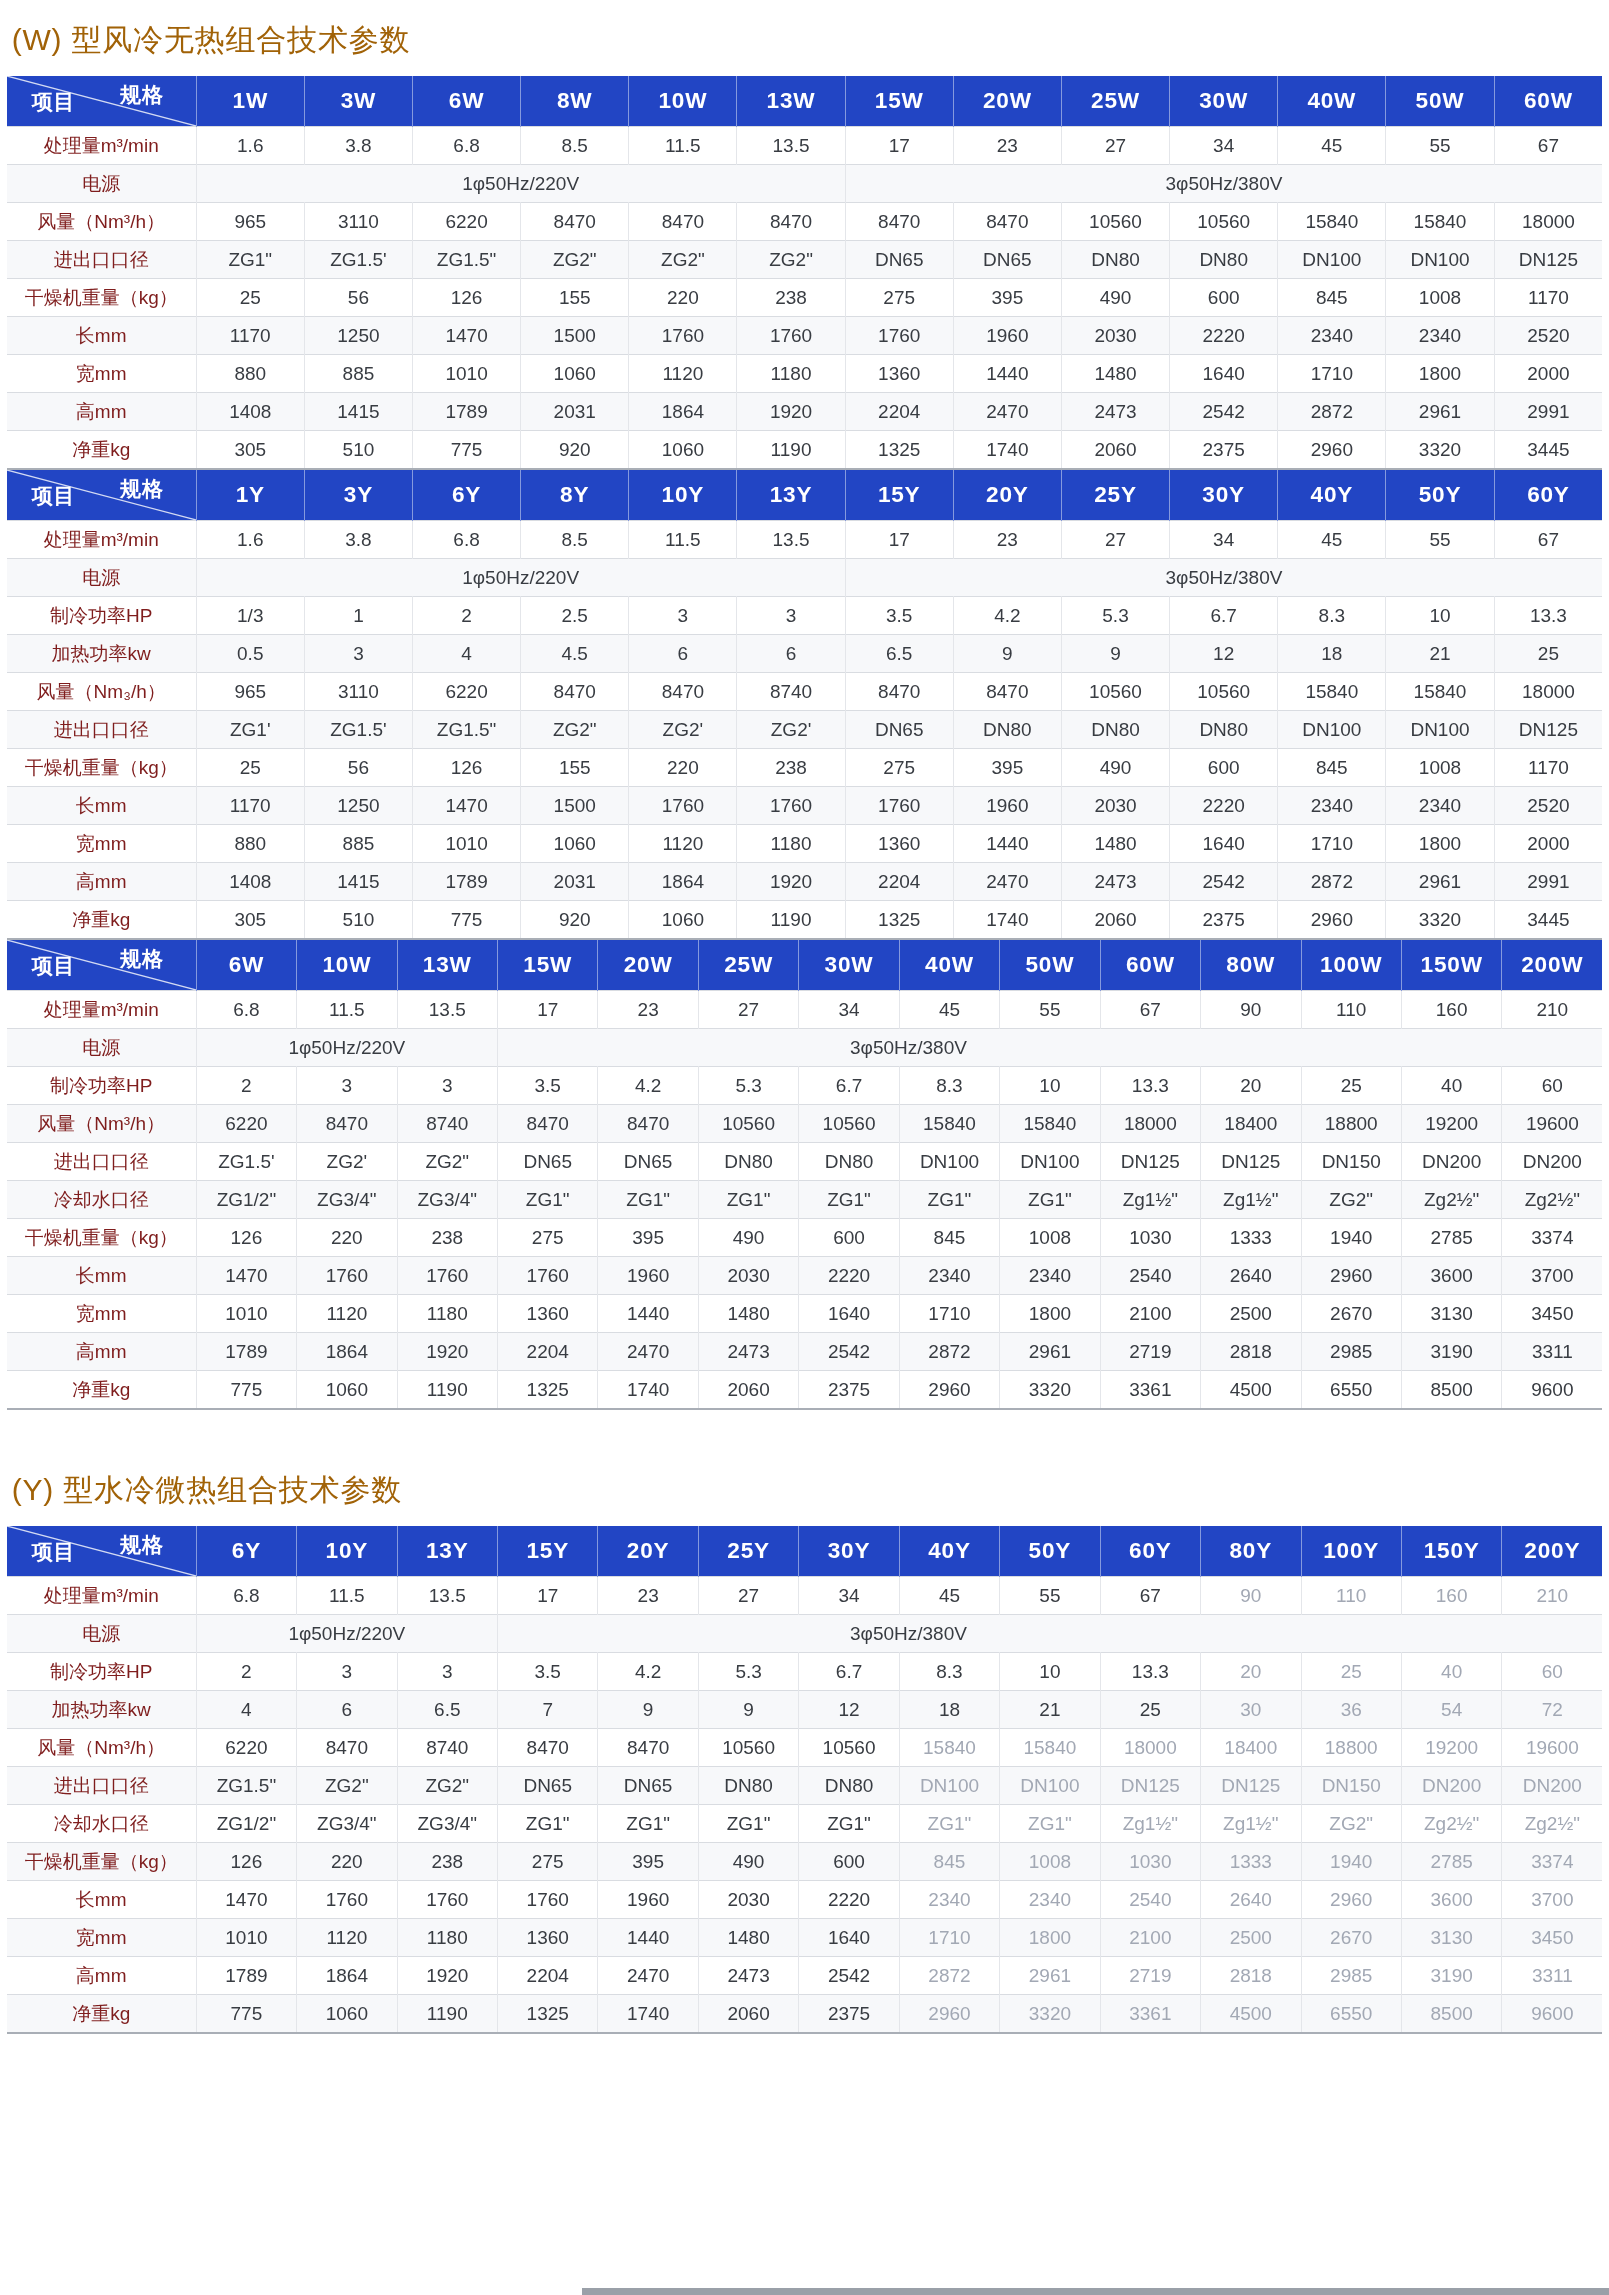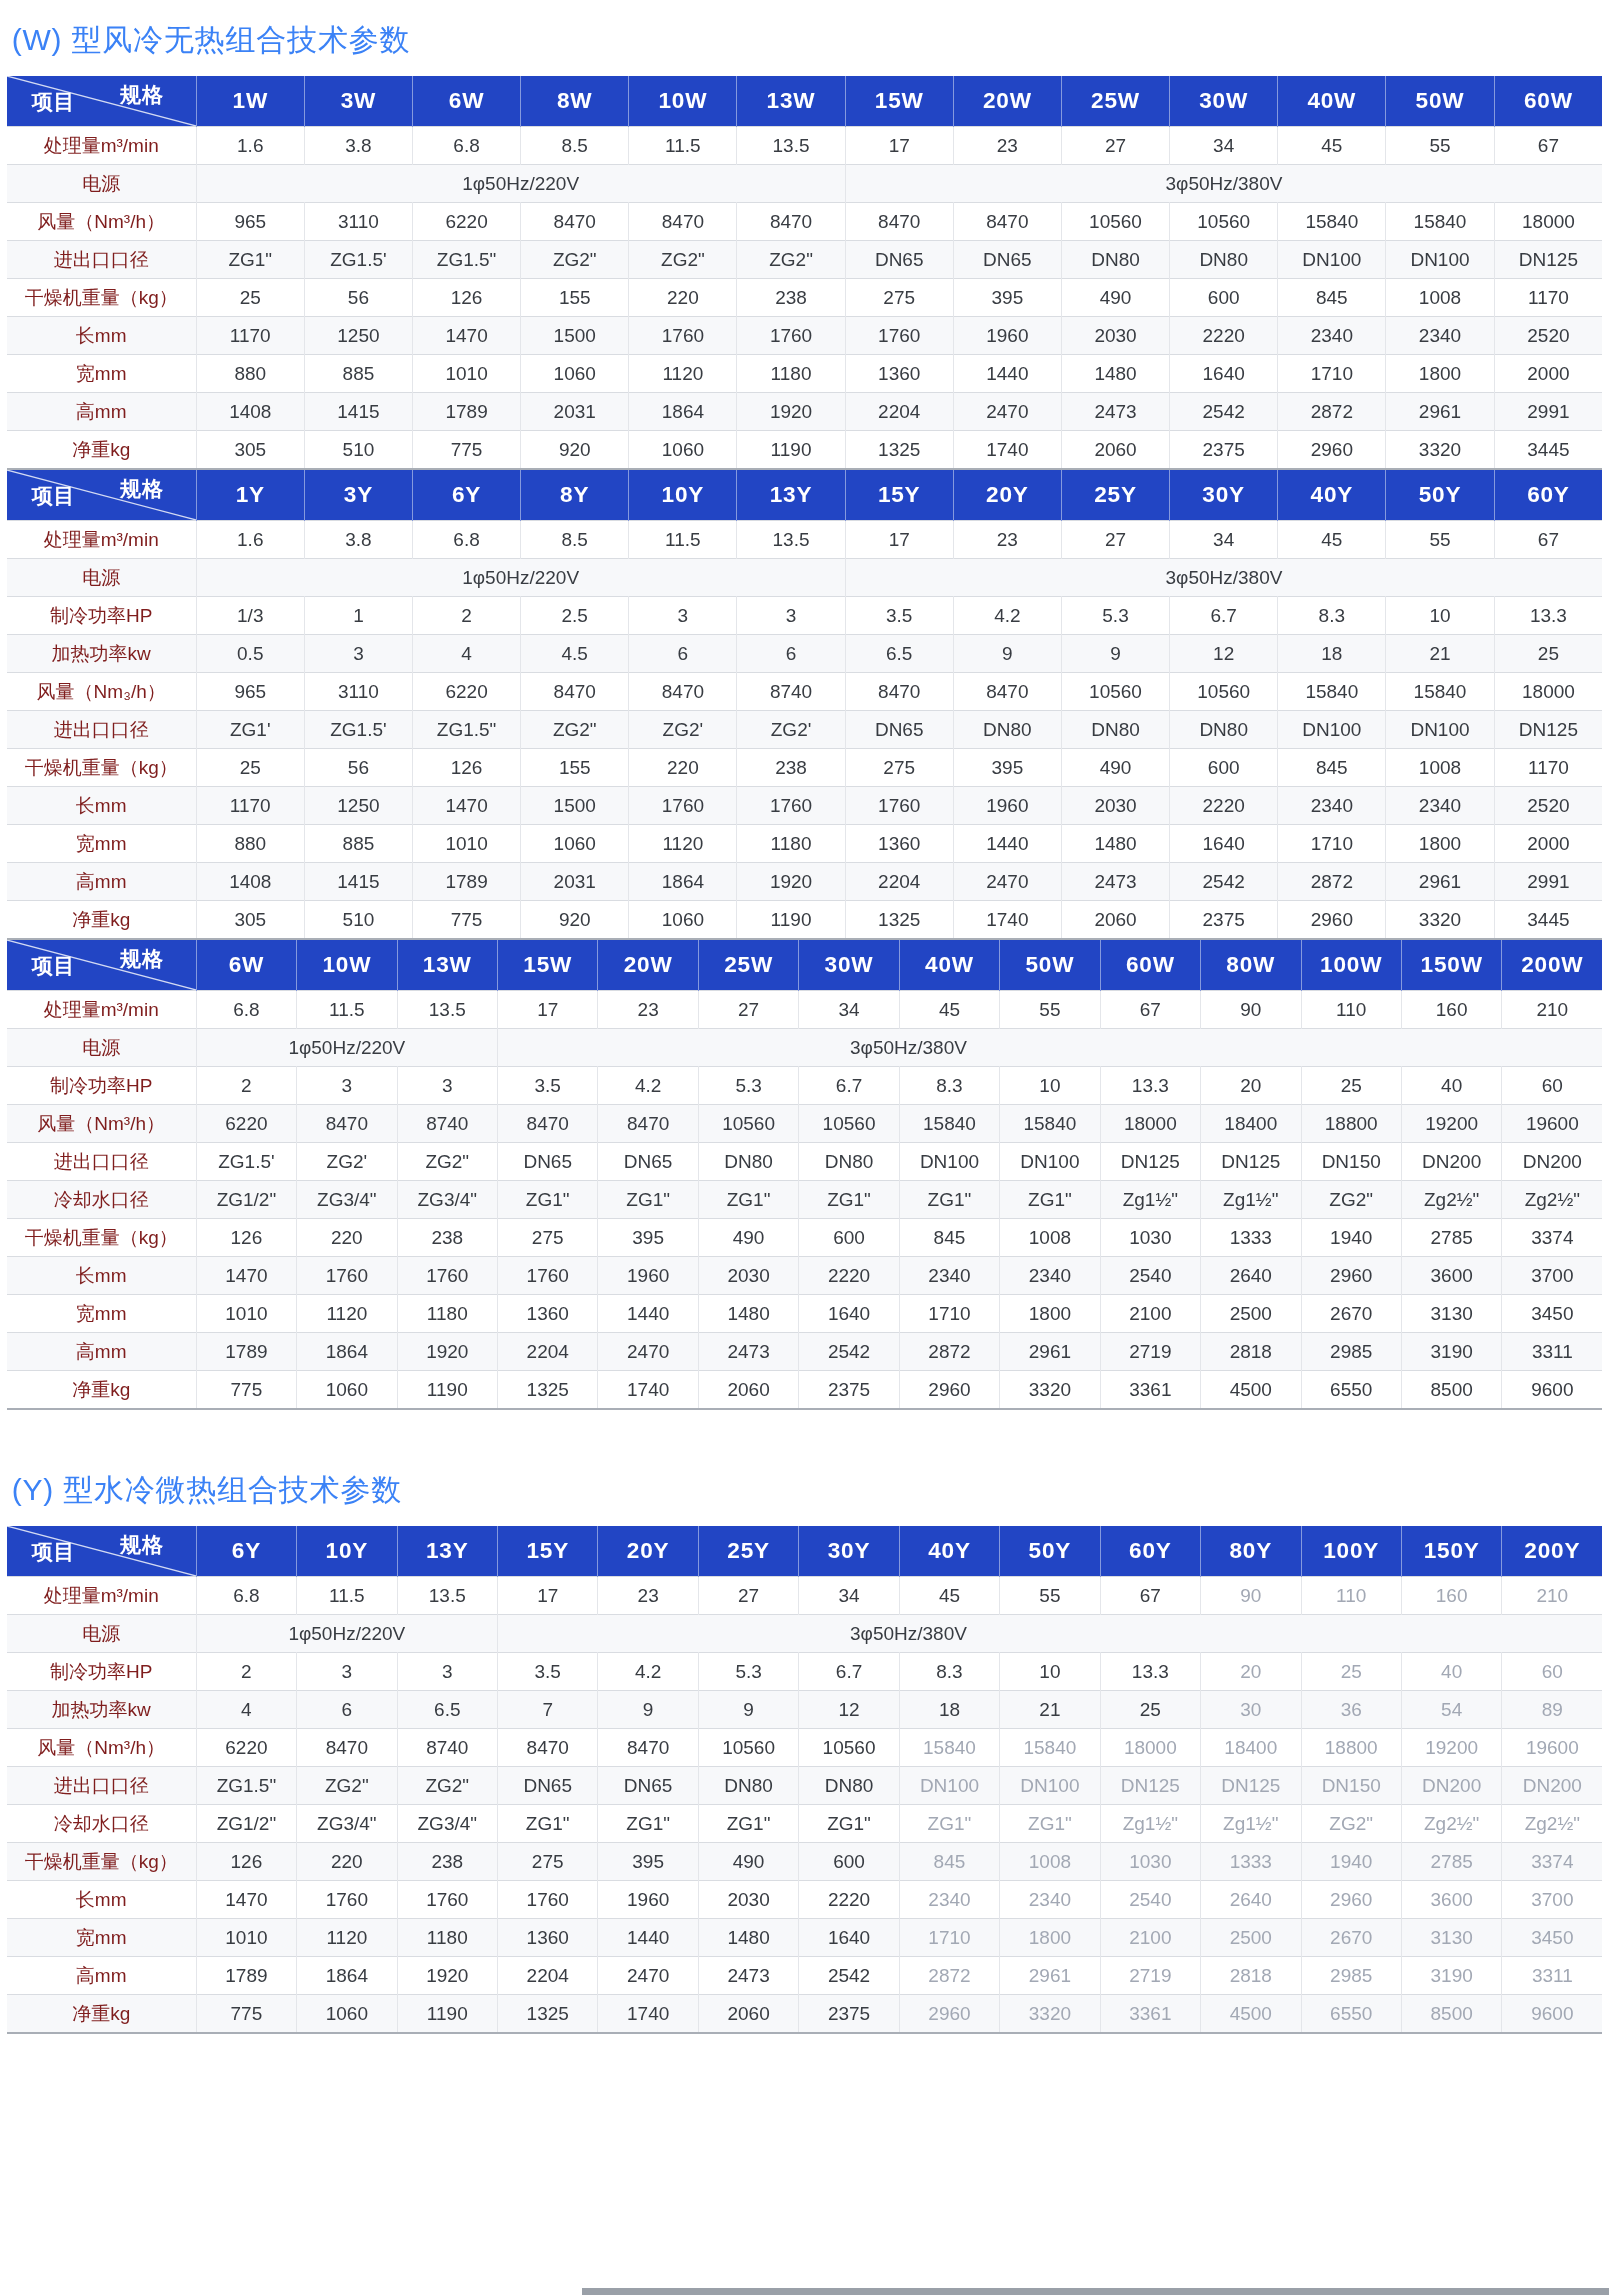--- a/index.html
+++ b/index.html
@@ -8,21 +8,21 @@
     background:#ffffff;
     font-family:"Liberation Sans","DejaVu Sans",sans-serif;
     color:#2e3238;
     position:relative;
     overflow:hidden;
   }
   .wrap{padding:8.4px 6.7px 0 6.7px;}
   h2.tbl-title{
     font-size:30px;
     font-weight:400;
-    color:#3b82f6;
+    color:#a16207;
     margin:11.7px 0 15px 5px;
     letter-spacing:0.8px;
   }
   h2.tbl-title.later{margin-top:60px;}
   table.spec{
     width:100%;
     border-collapse:collapse;
     table-layout:fixed;
     border-bottom:2.5px solid #a9aeb6;
   }
@@ -715,21 +715,21 @@
             <td>7</td>
             <td>9</td>
             <td>9</td>
             <td>12</td>
             <td>18</td>
             <td>21</td>
             <td>25</td>
             <td>30</td>
             <td>36</td>
             <td>54</td>
-            <td>89</td>
+            <td>72</td>
           </tr>
           <tr>
             <td class="lab">风量（Nm³/h）</td>
             <td>6220</td>
             <td>8470</td>
             <td>8740</td>
             <td>8470</td>
             <td>8470</td>
             <td>10560</td>
             <td>10560</td>

